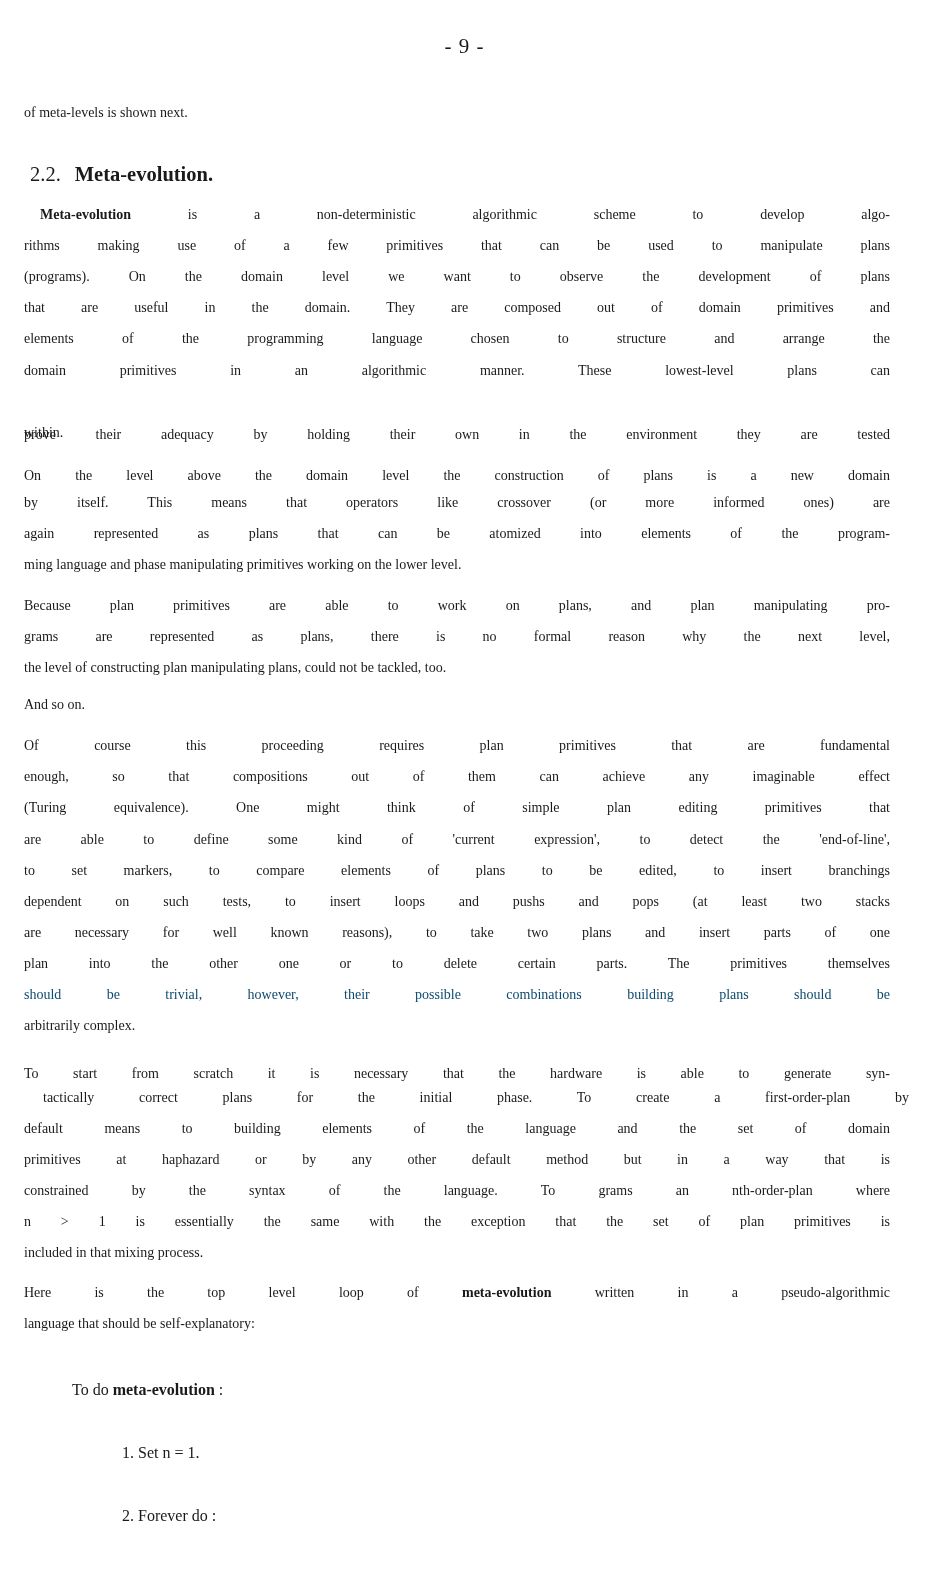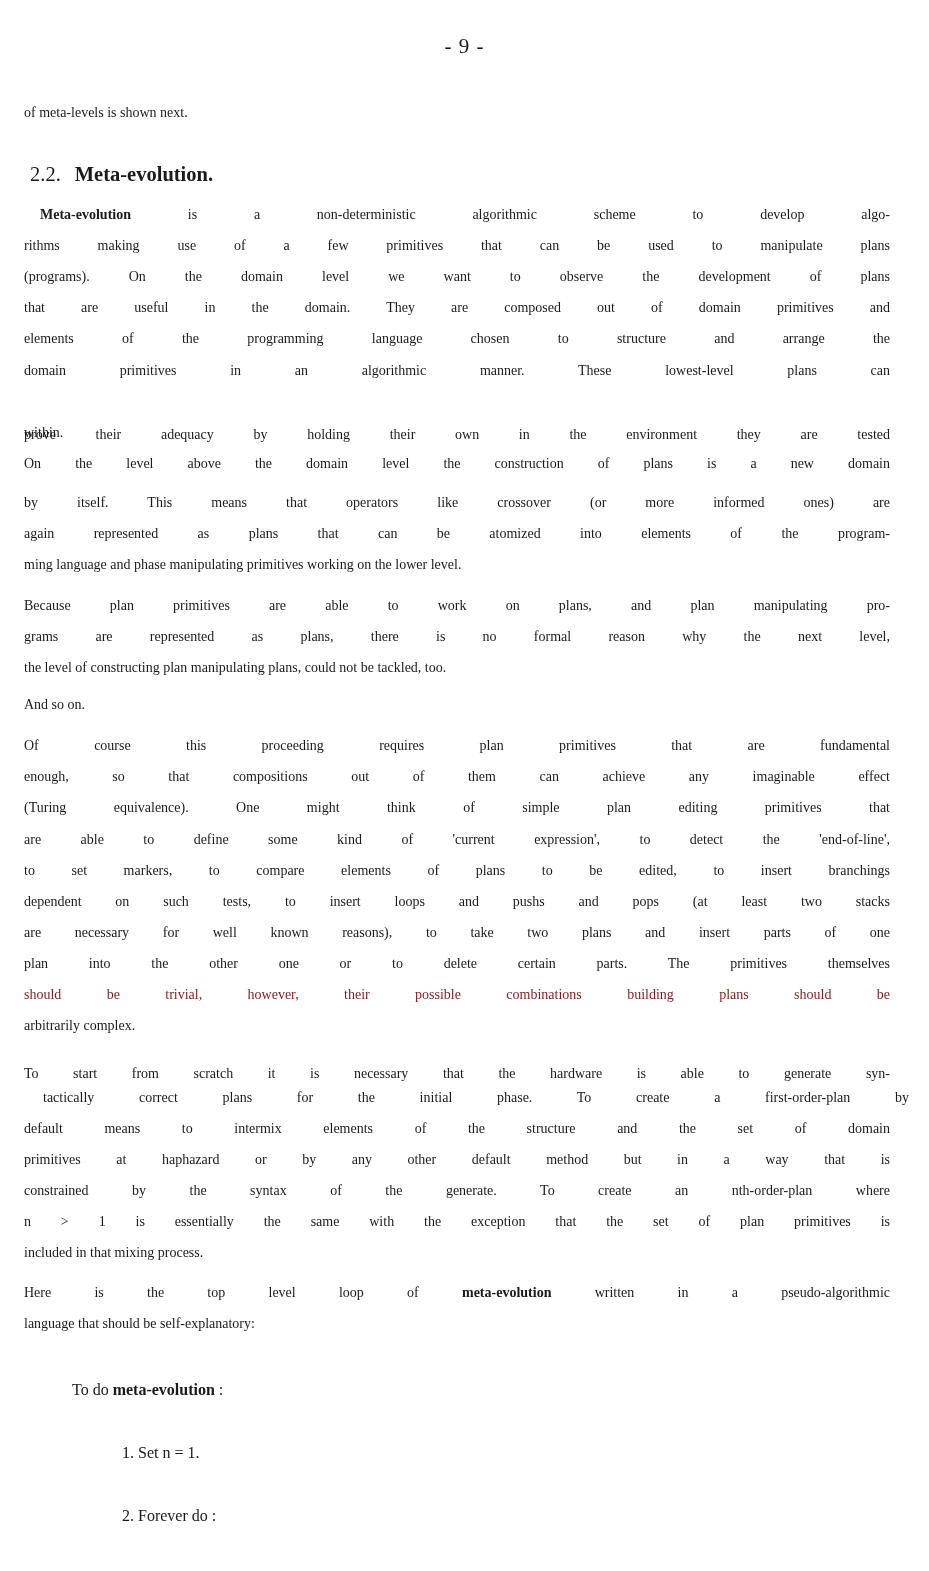--- a/index.html
+++ b/index.html
@@ -11,21 +11,21 @@
     .page-number {
       position: absolute; top: 34px; left: 0; width: 929px;
       text-align: center; font-size: 21px; letter-spacing: 1px;
     }
     .line {
       position: absolute; left: 24px; width: 866px;
       font-size: 14px; line-height: 24px; white-space: nowrap;
       text-align: justify; text-align-last: justify;
     }
     .line.last { text-align-last: left; }
-    .line.faint { color: #7f1d1d; }
+    .line.faint { color: #0c4a6e; }
     .heading {
       position: absolute; left: 30px; top: 163px;
       font-size: 20.5px;
     }
     .heading .num { margin-right: 14px; }
     b { font-weight: bold; }
     .algo { position: absolute; font-size: 16px; white-space: nowrap; }
   </style>
 </head>
 <body>
@@ -45,21 +45,21 @@
     <div class="line" style="top:234px;">rithms making use of a few primitives that can be used to manipulate plans</div>
     <div class="line" style="top:265px;">(programs). On the domain level we want to observe the development of plans</div>
     <div class="line" style="top:296px;">that are useful in the domain. They are composed out of domain primitives and</div>
     <div class="line" style="top:327px;">elements of the programming language chosen to structure and arrange the</div>
     <div class="line" style="top:359px;">domain primitives in an algorithmic manner. These lowest-level plans can</div>
     <div class="line" style="top:390px;margin-top:33px;">prove their adequacy by holding their own in the environment they are tested</div>
     <div class="line last" style="top:421px;">within.</div>
   </div>
 
   <div>
-    <div class="line" style="top:452px;">On the level above the domain level the construction of plans is a new domain</div>
+    <div class="line" style="top:464px;">On the level above the domain level the construction of plans is a new domain</div>
     <div class="line" style="top:491px;">by itself. This means that operators like crossover (or more informed ones) are</div>
     <div class="line" style="top:522px;">again represented as plans that can be atomized into elements of the program-</div>
     <div class="line last" style="top:553px;">ming language and phase manipulating primitives working on the lower level.</div>
   </div>
 
   <div>
     <div class="line" style="top:594px;">Because plan primitives are able to work on plans, and plan manipulating pro-</div>
     <div class="line" style="top:625px;">grams are represented as plans, there is no formal reason why the next level,</div>
     <div class="line last" style="top:656px;">the level of constructing plan manipulating plans, could not be tackled, too.</div>
   </div>
@@ -77,23 +77,23 @@
     <div class="line" style="top:890px;">dependent on such tests, to insert loops and pushs and pops (at least two stacks</div>
     <div class="line" style="top:921px;">are necessary for well known reasons), to take two plans and insert parts of one</div>
     <div class="line" style="top:952px;">plan into the other one or to delete certain parts. The primitives themselves</div>
     <div class="line faint" style="top:983px;">should be trivial, however, their possible combinations building plans should be</div>
     <div class="line last" style="top:1014px;">arbitrarily complex.</div>
   </div>
 
   <div>
     <div class="line" style="top:1054px;margin-top:8px;">To start from scratch it is necessary that the hardware is able to generate syn-</div>
     <div class="line" style="top:1086px;margin-left:19px;">tactically correct plans for the initial phase. To create a first-order-plan by</div>
-    <div class="line" style="top:1117px;">default means to intermix elements of the structure and the set of domain</div>
+    <div class="line" style="top:1117px;">default means to building elements of the language and the set of domain</div>
     <div class="line" style="top:1148px;">primitives at haphazard or by any other default method but in a way that is</div>
-    <div class="line" style="top:1179px;">constrained by the syntax of the generate. To create an nth-order-plan where</div>
+    <div class="line" style="top:1179px;">constrained by the syntax of the language. To grams an nth-order-plan where</div>
     <div class="line" style="top:1210px;">n &gt; 1 is essentially the same with the exception that the set of plan primitives is</div>
     <div class="line last" style="top:1241px;">included in that mixing process.</div>
   </div>
 
   <div>
     <div class="line" style="top:1281px;"><span>Here is the top level loop of </span><b>meta-evolution</b><span> written in a pseudo-algorithmic</span></div>
     <div class="line last" style="top:1312px;">language that should be self-explanatory:</div>
   </div>
 
   <div>

